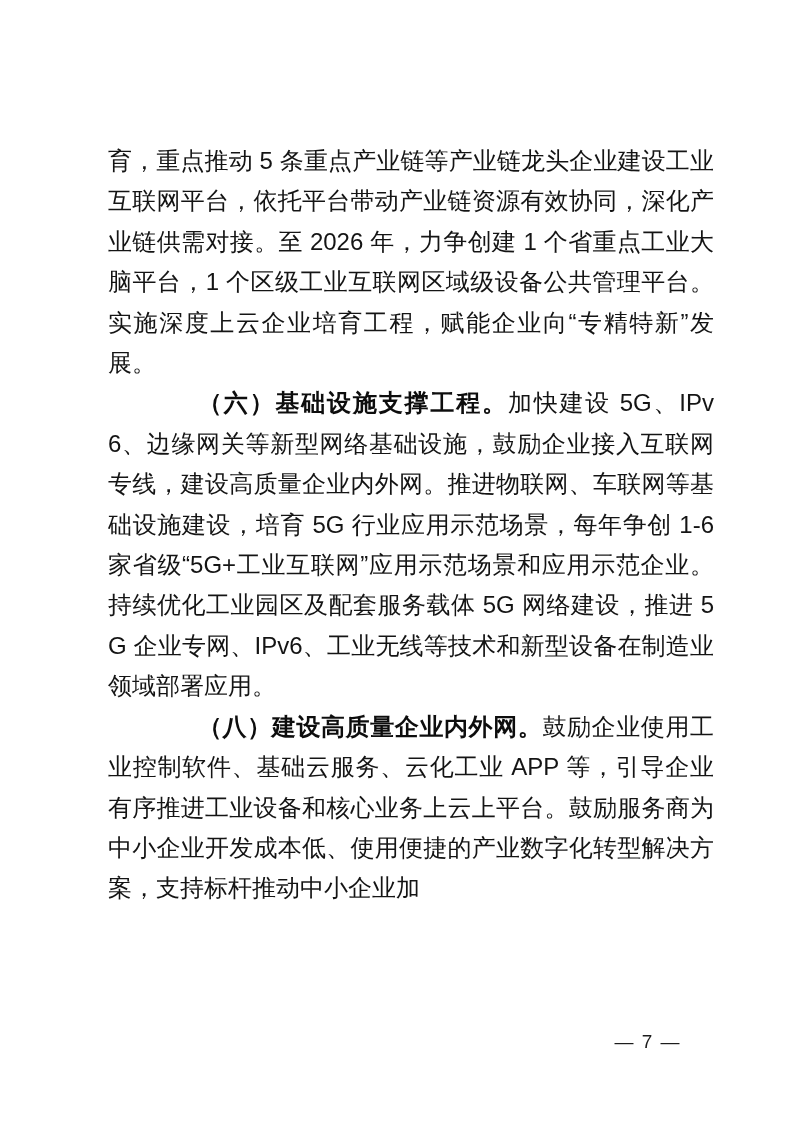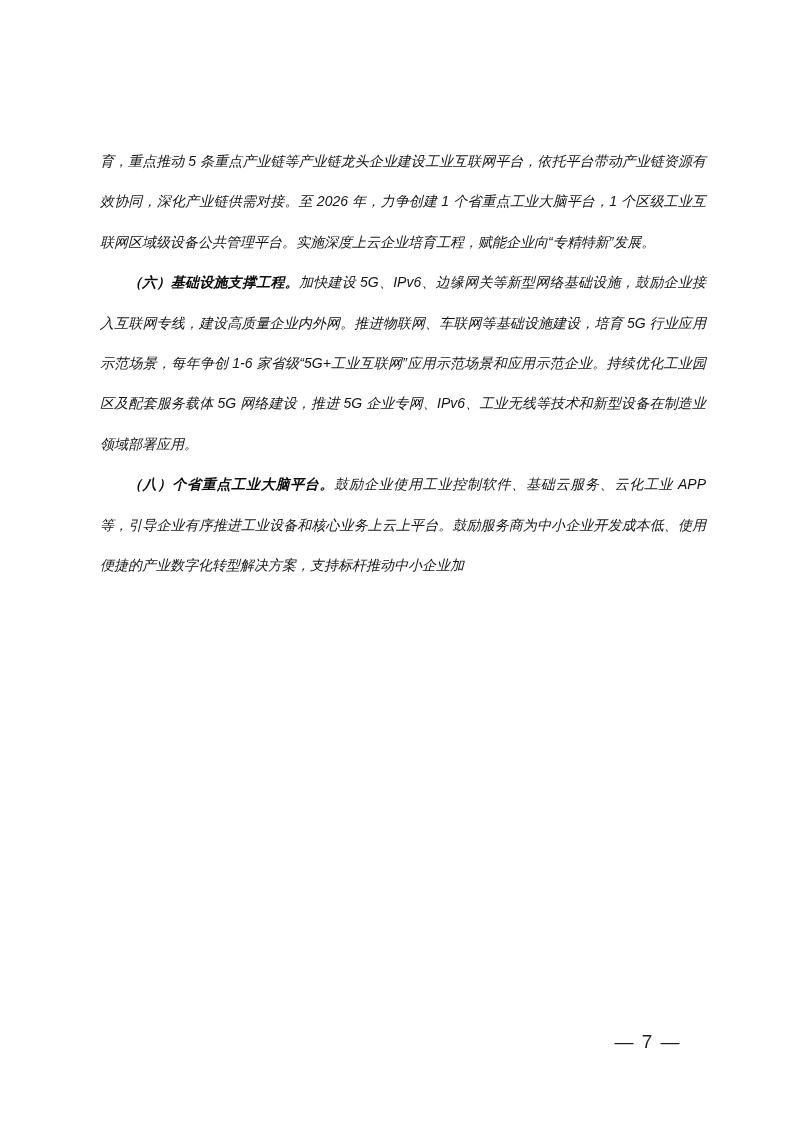--- a/index.html
+++ b/index.html
@@ -14,42 +14,42 @@
     overflow: hidden;
     font-family: "Liberation Sans", sans-serif;
   }
   .page {
     position: absolute;
     inset: 0;
     background: #ffffff;
   }
   .doc-body {
     position: absolute;
-    left: 100px;
+    left: 108px;
     top: 141px;
     width: 606px;
-    font-size: 14px;
+    font-size: 24px;
     line-height: 40.4px;
     color: #141414;
     text-align: justify;
     text-justify: inter-ideograph;
     letter-spacing: 0;
     word-break: break-all;
-    font-style: italic;
   }
   .doc-body p {
     margin: 0;
     padding: 0;
   }
   p.indented {
     text-indent: 2em;
   }
   .section-heading {
     font-weight: 700;
     color: #0d0d0d;
+    margin-left: 42px;
   }
   .page-footer {
     position: absolute;
     top: 1031px;
     right: 112px;
     font-size: 19px;
     line-height: 22px;
     color: #1c1c1c;
     letter-spacing: 1.5px;
     white-space: nowrap;
@@ -60,19 +60,19 @@
 
 <div class="page">
 
   <main class="doc-body">
 
     <p><span>育，重点推动 5 条重点产业链等产业链龙头企业建设工业互联网平台，依托平台带动产业链资源有效协同，深化产业链供需对接。至 2026 年，力争创建 1 个省重点工业大脑平台，1 个区级工业互联网区域级设备公共管理平台。实施深度上云企业培育工程，赋能企业向“专精特新”发展。</span></p>
 
     <p class="indented"><strong class="section-heading">（六）基础设施支撑工程。</strong><span>加快建设 5G、IPv6、边缘网关等新型网络基础设施，鼓励企业接入互联网专线，建设高质量企业内外网。推进物联网、车联网等基础设施建设，培育 5G 行业应用示范场景，每年争创 1-6 家省级“5G+工业互联网”应用示范场景和应用示范企业。持续优化工业园区及配套服务载体 5G 网络建设，推进 5G 企业专网、IPv6、工业无线等技术和新型设备在制造业领域部署应用。</span></p>
 
 
-    <p class="indented"><strong class="section-heading">（八）个省重点工业大脑平台。</strong><span>鼓励企业使用工业控制软件、基础云服务、云化工业 APP 等，引导企业有序推进工业设备和核心业务上云上平台。鼓励服务商为中小企业开发成本低、使用便捷的产业数字化转型解决方案，支持标杆推动中小企业加</span></p>
+    <p class="indented"><strong class="section-heading">（八）建设高质量企业内外网。</strong><span>鼓励企业使用工业控制软件、基础云服务、云化工业 APP 等，引导企业有序推进工业设备和核心业务上云上平台。鼓励服务商为中小企业开发成本低、使用便捷的产业数字化转型解决方案，支持标杆推动中小企业加</span></p>
 
   </main>
 
   <div class="page-footer"><span>— 7 —</span></div>
 
 </div>
 
 </body></html>

